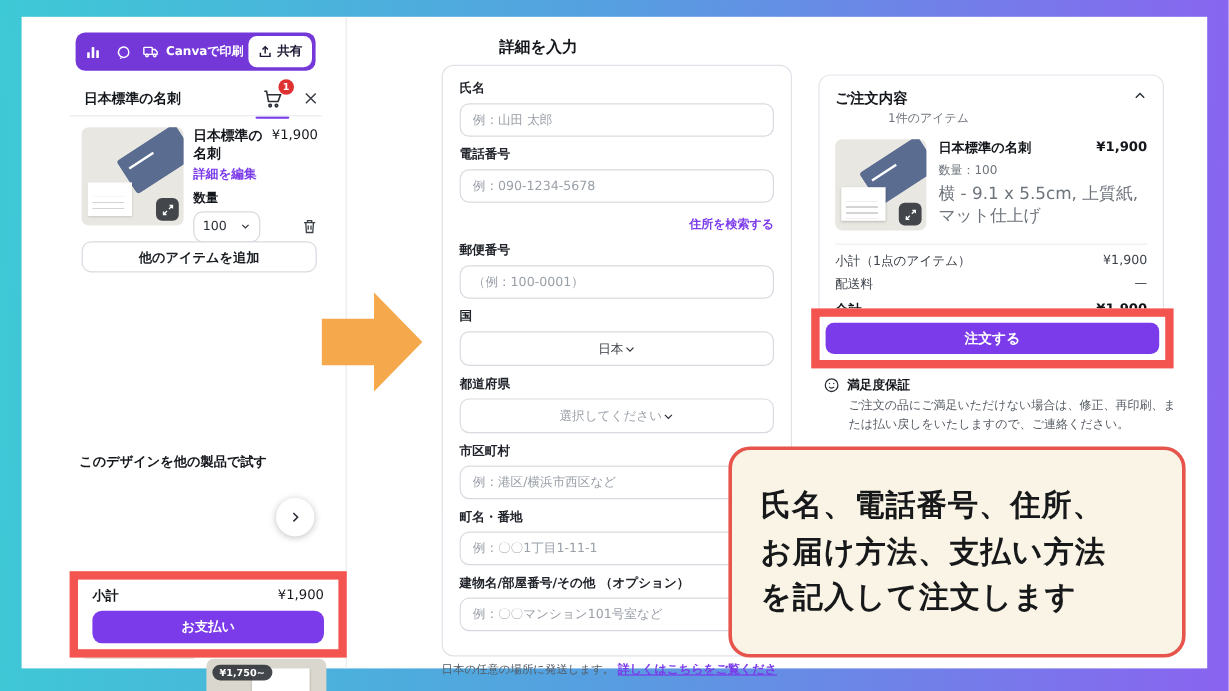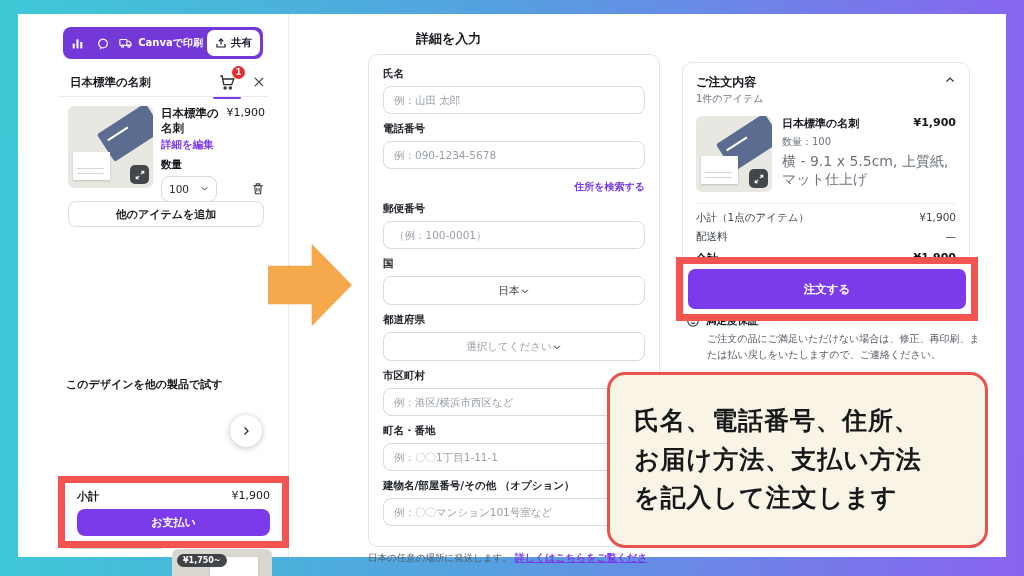--- a/index.html
+++ b/index.html
@@ -95,34 +95,34 @@
   .purple-link { color:#7B3BEA; font-size:10px; font-weight:700; text-decoration:none; cursor:pointer; }
   .ship-note { left:350px; top:537px; width:300px; font-size:9.5px; color:#555b63; white-space:nowrap; }
   .ship-note a { text-decoration:underline; }
 
   
   .order-card { left:664px; top:48px; width:288px; border:1px solid #e1e4e9; border-radius:10px; background:#fff;
                 padding:11px 13px 9px; }
   .order-head { display:flex; align-items:flex-start; }
   .order-title { font-size:12px; font-weight:700; color:#14171c; }
   .order-chevron { margin-left:auto; color:#2a2f36; display:flex; }
-  .order-count { font-size:10px; color:#6e747c; margin-top:1px; }
+  .order-count { font-size:10px; color:#6e747c; margin-top:1px;margin-left:44px; }
   .order-prod { display:flex; gap:10px; margin-top:10px; }
   .order-thumb { width:76px; height:76px; flex:none; }
   .order-prod-col { flex:1; min-width:0; }
   .order-name-row { display:flex; justify-content:space-between; }
   .order-name { font-size:11px; font-weight:700; color:#14171c; }
   .order-price { font-size:11px; font-weight:700; color:#14171c; }
   .order-qty { font-size:10px; color:#6e747c; margin-top:4px; }
   .order-specs { font-size:14px; color:#6e747c; margin-top:4px; }
   .order-divider { height:1px; background:#eceef1; margin:11px 0 7px; }
   .cost-row { display:flex; justify-content:space-between; font-size:10.5px; color:#3c424a; margin:5px 0; }
   .cost-row.total { font-size:11px; font-weight:700; color:#101317; margin-top:7px; }
 
-  .red-box-right { left:658px; top:243px; width:302px; height:64px; padding:5px; display:flex; }
+  .red-box-right { left:658px; top:243px; width:302px; height:50px; padding:5px; display:flex; }
   .order-btn { flex:1; font-size:11.5px; border-radius:7px; }
 
   .guarantee { left:668px; top:300px; width:294px; }
   .g-head { display:flex; align-items:center; gap:6px; }
   .g-title { font-size:10.5px; font-weight:700; color:#14171c; }
   .g-icon { color:#2a2f36; display:flex; }
   .g-text { font-size:10px; color:#555b63; line-height:1.55; margin-top:3px; padding-left:21px; }
 
   
   .callout { left:589px; top:358px; width:381px; height:176px; background:#FAF4E6; border:3px solid #E6544C;

